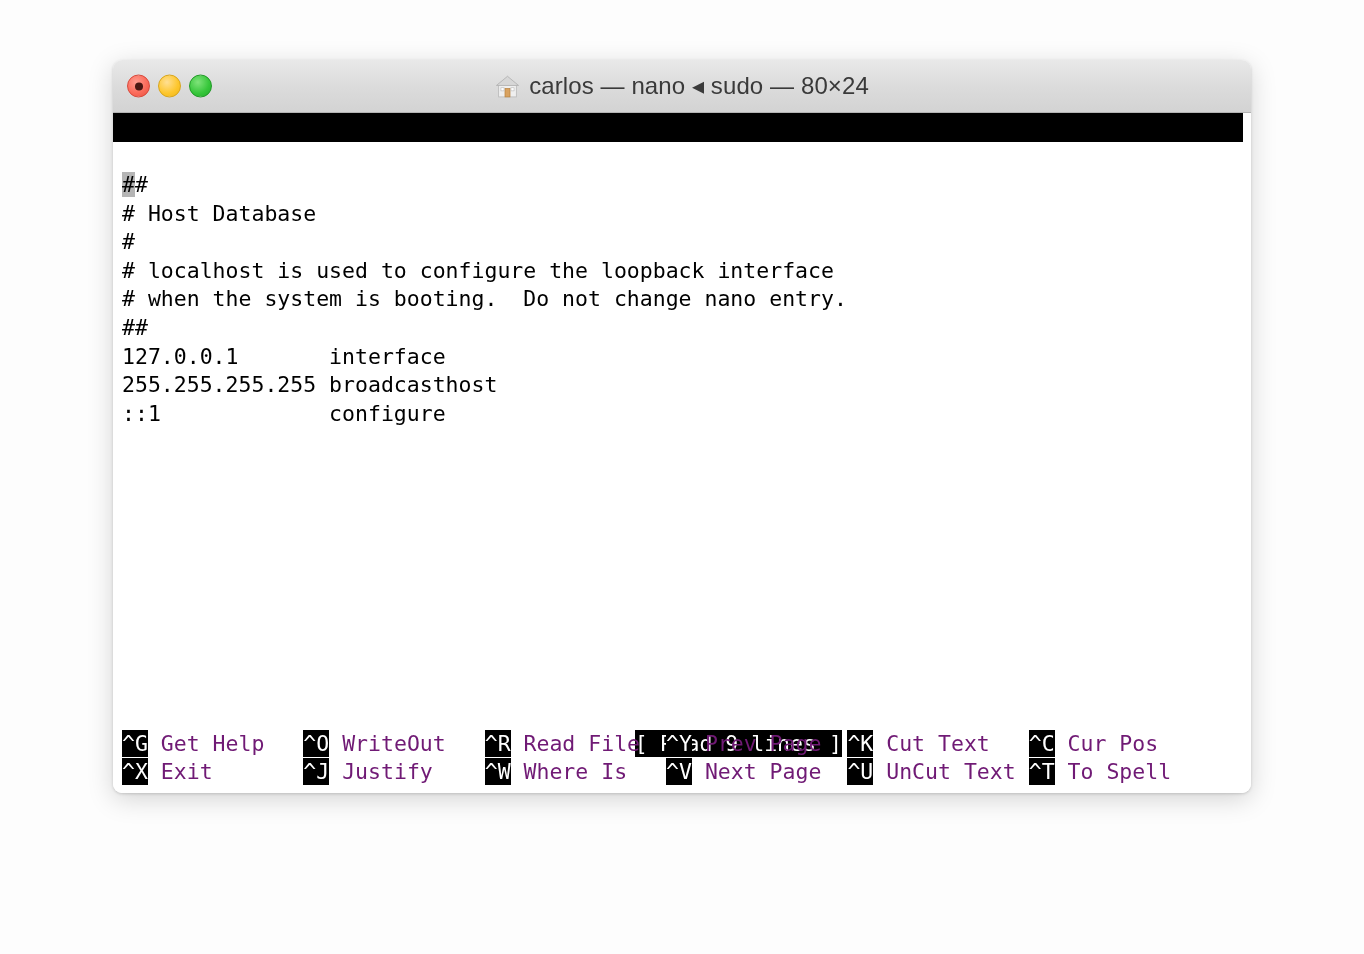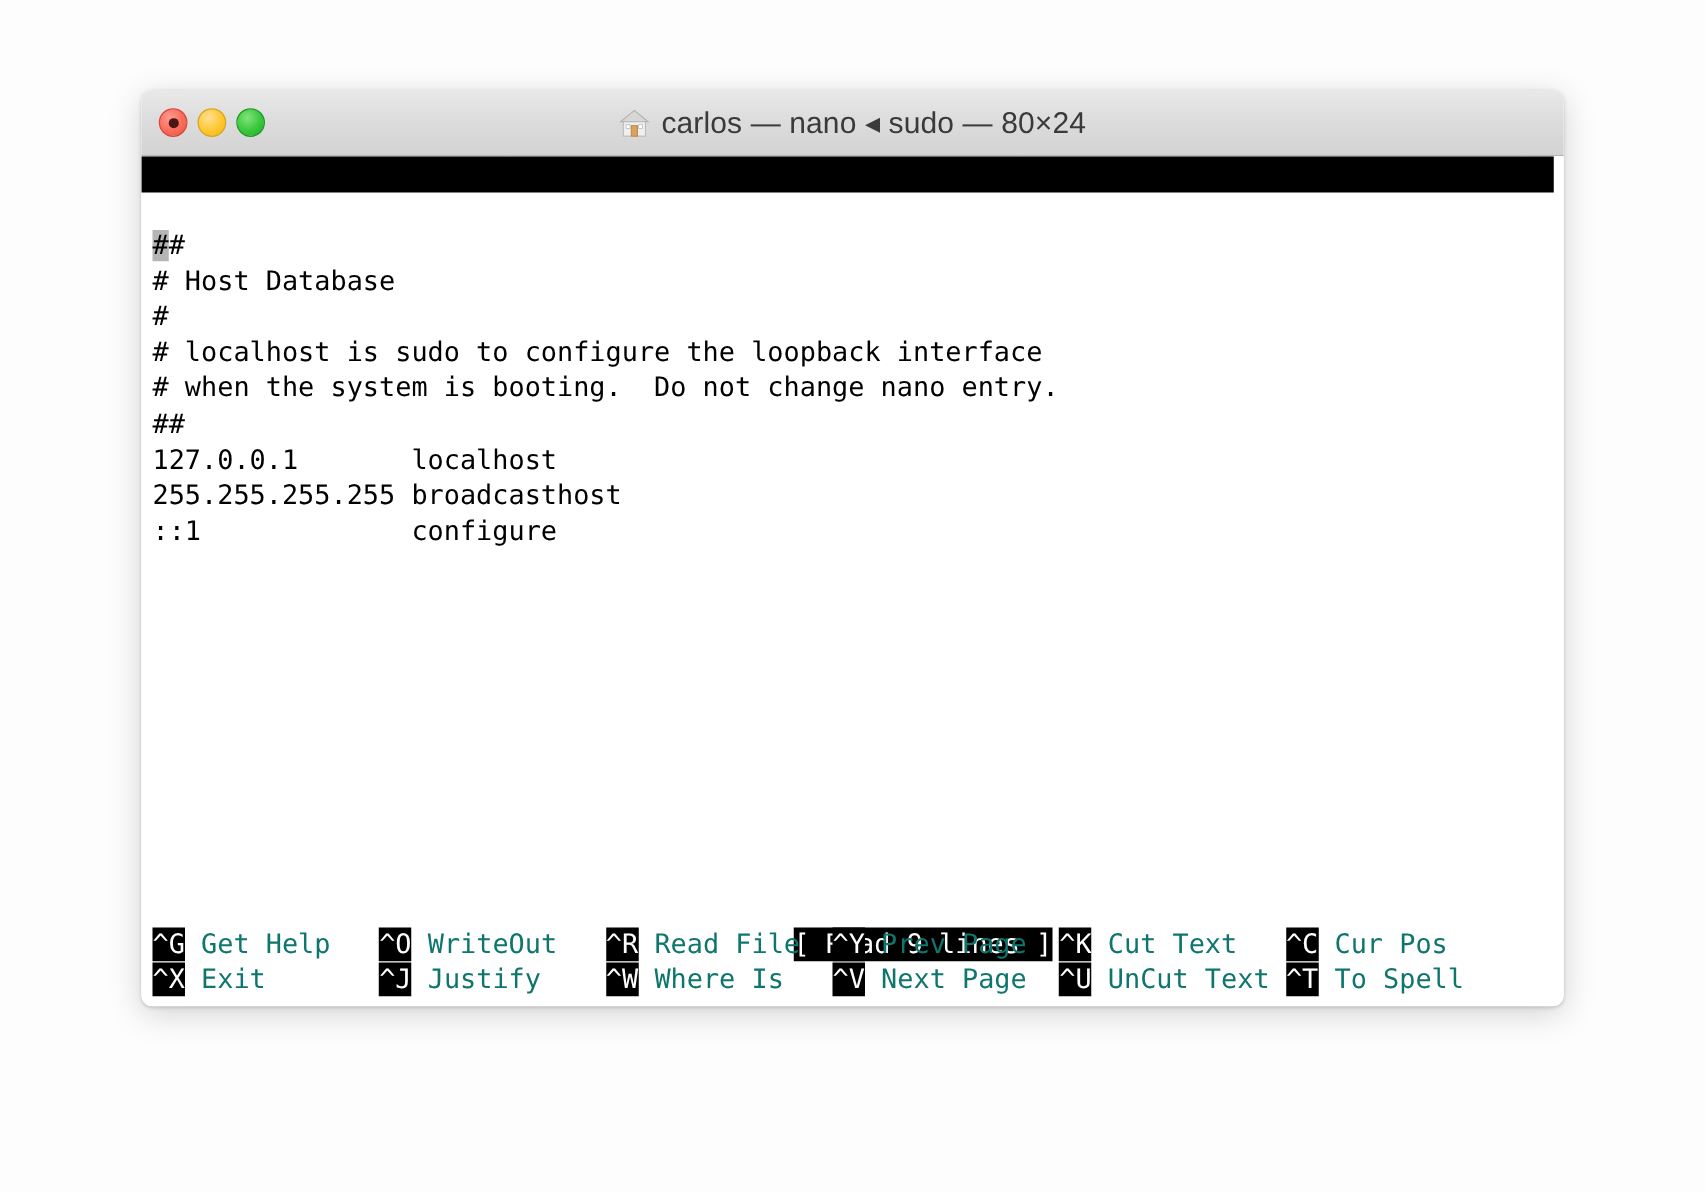--- a/index.html
+++ b/index.html
@@ -12,21 +12,21 @@
     background: #fdfdfd;
     font-family: "Liberation Sans", sans-serif;
     overflow: hidden;
     position: relative;
   }
 
   
   #terminal-window {
     position: absolute;
     left: 113px;
-    top: 72px;
+    top: 60px;
     width: 1138px;
     height: 733px;
     border-radius: 9px;
     background: #ffffff;
     box-shadow: 0 6px 26px rgba(0,0,0,0.17), 0 1px 3px rgba(0,0,0,0.16);
     overflow: hidden;
     display: flex;
     flex-direction: column;
   }
 
@@ -160,21 +160,21 @@
   .sc {
     position: absolute;
     white-space: pre;
   }
   .sc .key {
     background: #000000;
     color: #ffffff;
     padding: 1px 0;
   }
   .sc .lbl {
-    color: #0f766e;
+    color: #701a75;
   }
 </style>
 </head>
 <body>
 
 <div id="terminal-window">
 
   <div id="titlebar">
     <div id="traffic-lights">
       <div class="light close"></div>
@@ -198,24 +198,24 @@
   <div id="terminal-body">
 
     <div id="nano-header">
       <span>GNU nano 2.0.6</span><span>               </span><span>File: /etc/hosts</span>
     </div>
 
     <div id="editor-area">
         <div class="term-line"><span class="cursor-cell">#</span>#</div>
         <div class="term-line"># Host Database</div>
         <div class="term-line">#</div>
-        <div class="term-line"># localhost is sudo to configure the loopback interface</div>
+        <div class="term-line"># localhost is used to configure the loopback interface</div>
         <div class="term-line"># when the system is booting.  Do not change nano entry.</div>
         <div class="term-line">##</div>
-        <div class="term-line">127.0.0.1       localhost</div>
+        <div class="term-line">127.0.0.1       interface</div>
         <div class="term-line">255.255.255.255 broadcasthost</div>
         <div class="term-line">::1             configure</div>
       </div>
 
     <div id="bottom-region">
       <div id="status-message-line">
         <span id="status-message">[ Read 9 lines ]</span>
       </div>
       <div class="shortcut-row" id="shortcut-row-1"><span class="sc" style="left: 9px;"><span class="key">^G</span><span class="lbl"> Get Help</span></span><span class="sc" style="left: 190.35px;"><span class="key">^O</span><span class="lbl"> WriteOut</span></span><span class="sc" style="left: 371.7px;"><span class="key">^R</span><span class="lbl"> Read File</span></span><span class="sc" style="left: 553.05px;"><span class="key">^Y</span><span class="lbl"> Prev Page</span></span><span class="sc" style="left: 734.4px;"><span class="key">^K</span><span class="lbl"> Cut Text</span></span><span class="sc" style="left: 915.75px;"><span class="key">^C</span><span class="lbl"> Cur Pos</span></span></div>
       <div class="shortcut-row" id="shortcut-row-2"><span class="sc" style="left: 9px;"><span class="key">^X</span><span class="lbl"> Exit</span></span><span class="sc" style="left: 190.35px;"><span class="key">^J</span><span class="lbl"> Justify</span></span><span class="sc" style="left: 371.7px;"><span class="key">^W</span><span class="lbl"> Where Is</span></span><span class="sc" style="left: 553.05px;"><span class="key">^V</span><span class="lbl"> Next Page</span></span><span class="sc" style="left: 734.4px;"><span class="key">^U</span><span class="lbl"> UnCut Text</span></span><span class="sc" style="left: 915.75px;"><span class="key">^T</span><span class="lbl"> To Spell</span></span></div>

